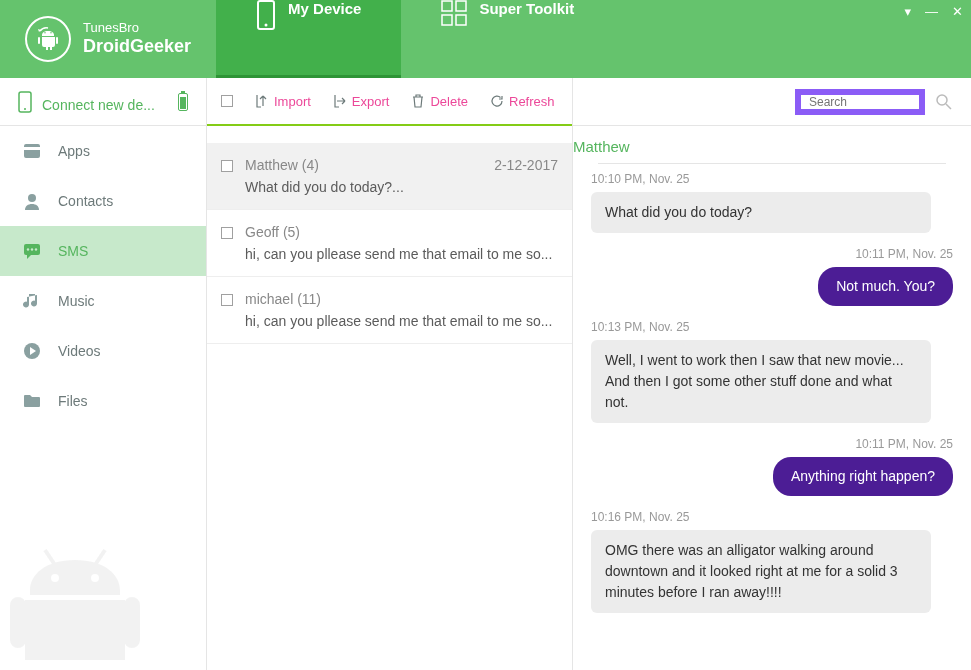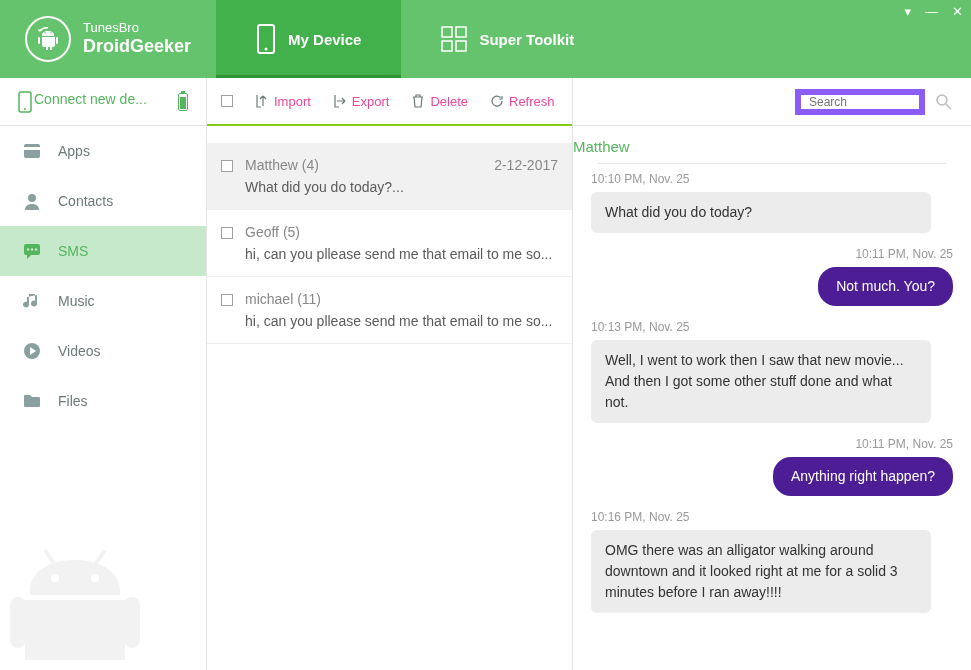--- a/index.html
+++ b/index.html
@@ -5,33 +5,33 @@
 * { margin: 0; padding: 0; box-sizing: border-box; font-family: Arial, sans-serif; }
 body { width: 971px; height: 670px; background: #fff; overflow: hidden; }
 
 .header { height: 78px; background: #65c36d; display: flex; align-items: stretch; position: relative; }
 .logo-section { display: flex; align-items: center; padding: 0 25px; color: #fff; }
 .logo-icon { width: 46px; height: 46px; border: 2px solid #fff; border-radius: 50%; display: flex; align-items: center; justify-content: center; margin-right: 12px; position: relative; }
 .logo-icon svg { width: 24px; height: 24px; fill: #fff; }
 .logo-text { line-height: 1.2; }
 .logo-text .top { font-size: 13px; }
 .logo-text .bottom { font-size: 18px; font-weight: bold; }
-.nav-tab { display: flex; align-items: center; padding: 0 40px; color: #fff; cursor: pointer; position: relative; }
+.nav-tab { display: flex; align-items: flex-start; padding: 0 40px; color: #fff; cursor: pointer; position: relative; }
 .nav-tab.active { background: #42b04b; }
 .nav-tab.active::after { content: ''; position: absolute; bottom: 0; left: 0; right: 0; height: 3px; background: #2e9436; }
 .nav-tab .icon { margin-right: 12px; }
 .nav-tab .label { font-size: 15px; font-weight: bold; }
 .window-controls { position: absolute; top: 4px; right: 8px; display: flex; gap: 14px; color: #fff; font-size: 13px; }
 .window-controls span { cursor: pointer; }
 
 .body-area { display: flex; height: calc(670px - 78px); }
 
 .sidebar { width: 207px; background: #fff; border-right: 1px solid #e5e5e5; display: flex; flex-direction: column; position: relative; }
 .connect-bar { height: 48px; display: flex; align-items: center; padding: 0 18px; border-bottom: 1px solid #e5e5e5; color: #55b55e; font-size: 14px; cursor: pointer; justify-content: space-between; }
-.connect-bar .left { display: flex; align-items: flex-start; gap: 2px; }
+.connect-bar .left { display: flex; align-items: flex-end; gap: 10px; }
 .battery { width: 10px; height: 18px; border: 1px solid #55b55e; border-radius: 2px; position: relative; }
 .battery::before { content:''; position:absolute; top:-3px; left:2px; width:4px; height:2px; background:#55b55e; }
 .battery::after { content:''; position:absolute; bottom:1px; left:1px; right:1px; height:70%; background:#55b55e; }
 .side-item { height: 50px; display: flex; align-items: center; padding: 0 22px; gap: 16px; color: #6d7a7a; font-size: 14px; cursor: pointer; }
 .side-item.active { background: #c7e9cb; color: #55b55e; }
 .side-item .icon { width: 20px; display: flex; justify-content: center; }
 .bg-android { position: absolute; bottom: 0; left: 0; opacity: 0.1; }
 
 .middle { width: 366px; border-right: 1px solid #e5e5e5; display: flex; flex-direction: column; }
 .toolbar { height: 48px; display: flex; align-items: center; padding: 0 14px; gap: 22px; border-bottom: 2px solid #84cc16; color: #ec4899; font-size: 13px; }

